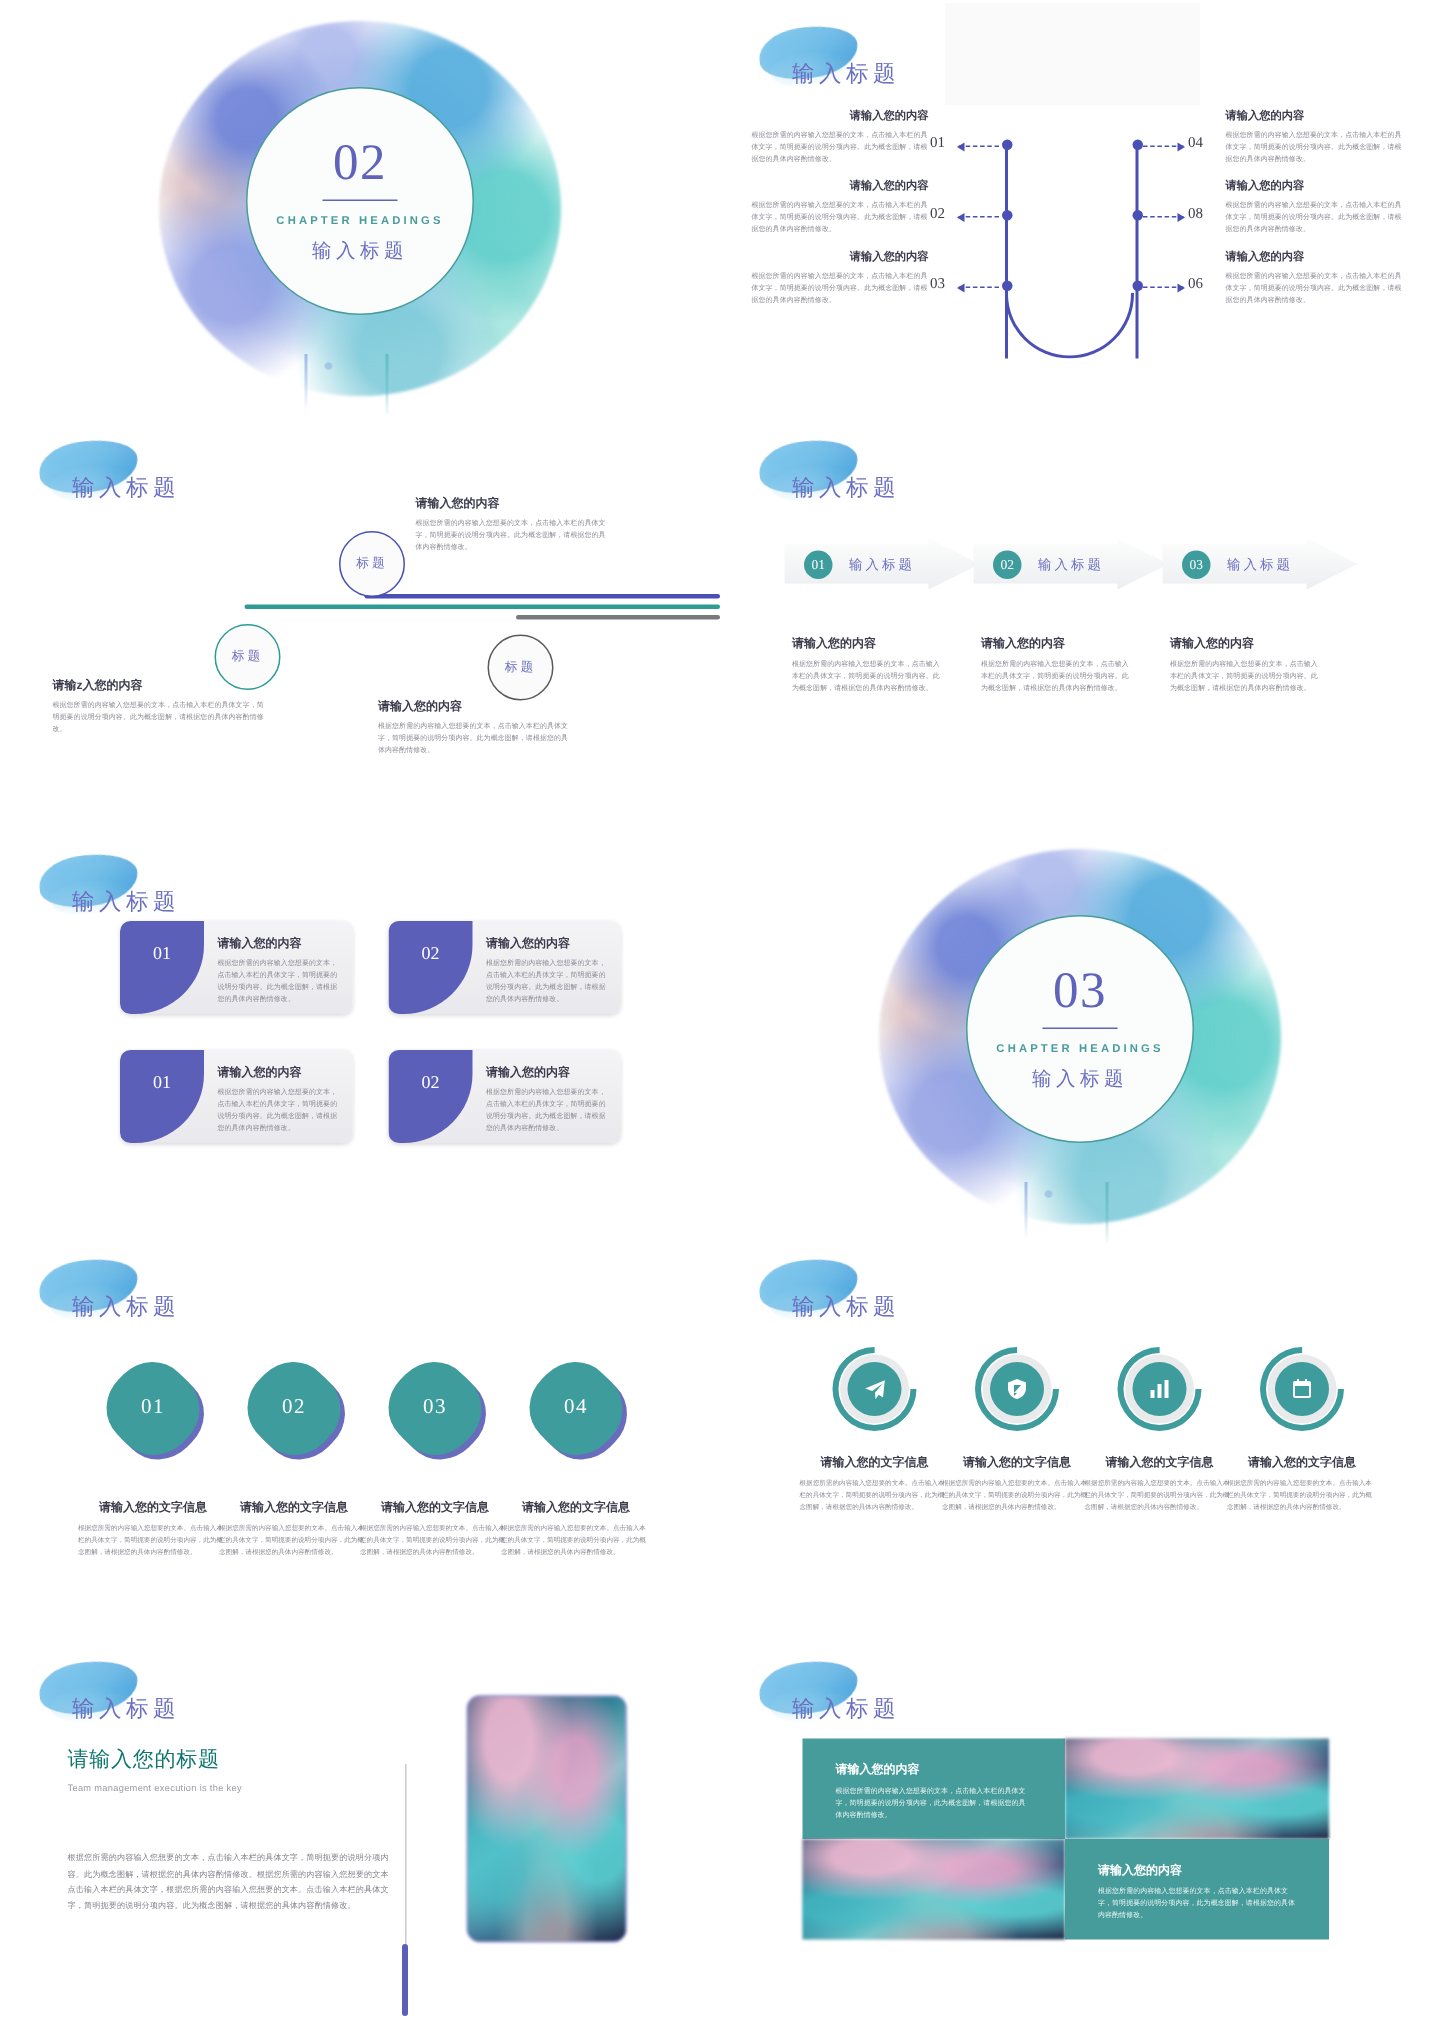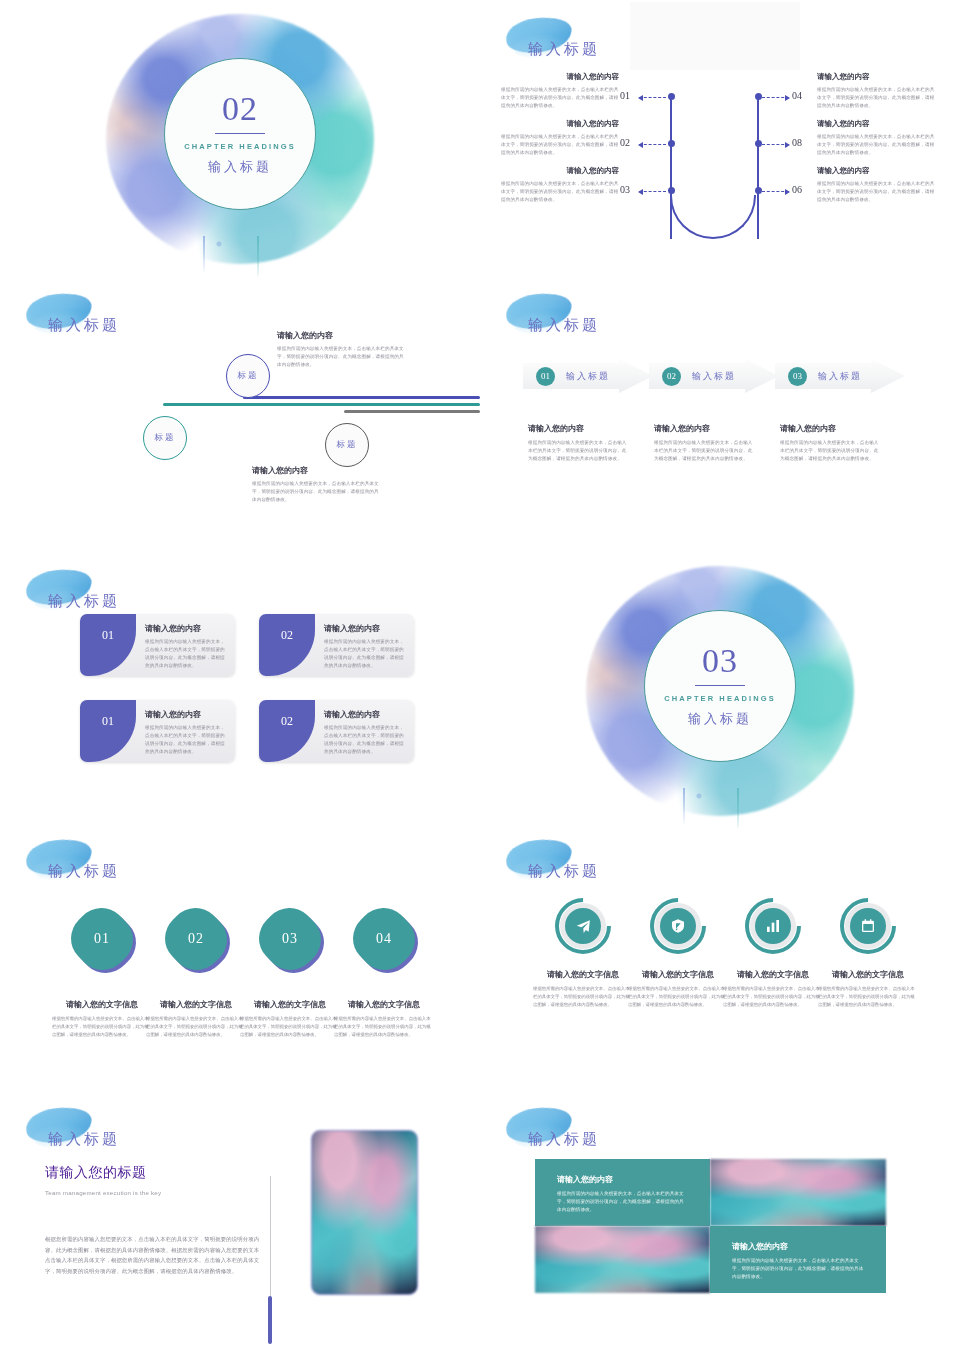--- a/index.html
+++ b/index.html
@@ -275,20 +275,24 @@
     <span>标题</span>
   </div>
   <div class="tl-circ" style="left:325px;top:147px;width:44px;height:44px;border:1.7px solid #5A5A5A;">
     <span>标题</span>
   </div>
 
   <div style="position:absolute;left:277px;top:55px;width:130px;">
     <div class="h-sm">请输入您的内容</div>
     <div class="p-xs" style="margin-top:4px;">根据您所需的内容输入您想要的文本，点击输入本栏的具体文字，简明扼要的说明分项内容。此为概念图解，请根据您的具体内容酌情修改。</div>
   </div>
+  <div style="position:absolute;left:35px;top:176px;width:142px;">
+    <div class="h-sm">请输z入您的内容</div>
+    <div class="p-xs" style="margin-top:4px;">根据您所需的内容输入您想要的文本，点击输入本栏的具体文字，简明扼要的说明分项内容。此为概念图解，请根据您的具体内容酌情修改。</div>
+  </div>
   <div style="position:absolute;left:252px;top:190px;width:130px;">
     <div class="h-sm">请输入您的内容</div>
     <div class="p-xs" style="margin-top:4px;">根据您所需的内容输入您想要的文本，点击输入本栏的具体文字，简明扼要的说明分项内容。此为概念图解，请根据您的具体内容酌情修改。</div>
   </div>
 </div>
 
 <div class="slide" style="left:480px;top:276px;width:480px;height:276px;">
   <div class="brush-title" style="left:34px;top:30px;">
     <span class="brush-blob"></span>
     <span class="brush-text">输入标题</span>
@@ -478,21 +482,21 @@
   </div>
 </div>
 
 <div class="slide" style="left:0;top:1096px;width:480px;height:256px;">
   <div class="brush-title" style="left:34px;top:24px;">
     <span class="brush-blob"></span>
     <span class="brush-text">输入标题</span>
   </div>
 
   <div style="position:absolute;left:45px;top:68px;width:215px;">
-    <div style="font-size:14px;color:#4c1d95;letter-spacing:.5px;">请输入您的标题</div>
+    <div style="font-size:14px;color:#0f766e;letter-spacing:.5px;">请输入您的标题</div>
     <div style="font-size:6.2px;color:#9a9aa3;margin-top:7px;letter-spacing:.2px;">Team management execution is the key</div>
     <div class="p-xs" style="margin-top:38px;font-size:5.4px;line-height:1.95;color:#83838e;">根据您所需的内容输入您想要的文本，点击输入本栏的具体文字，简明扼要的说明分项内容。此为概念图解，请根据您的具体内容酌情修改。根据您所需的内容输入您想要的文本点击输入本栏的具体文字，根据您所需的内容输入您想要的文本。点击输入本栏的具体文字，简明扼要的说明分项内容。此为概念图解，请根据您的具体内容酌情修改。</div>
   </div>
 
   <div style="position:absolute;left:270px;top:80px;width:1px;height:130px;background:#c9c9d2;"></div>
   <div style="position:absolute;left:268px;top:200px;width:4px;height:48px;background:#5b5fb8;border-radius:2px;"></div>
 
   <div class="photo" style="position:absolute;left:311px;top:130px;width:107px;height:165px;border-radius:9px;
               border:1px solid #8d8fd0;transform:translateY(-96px);"></div>
 </div>

